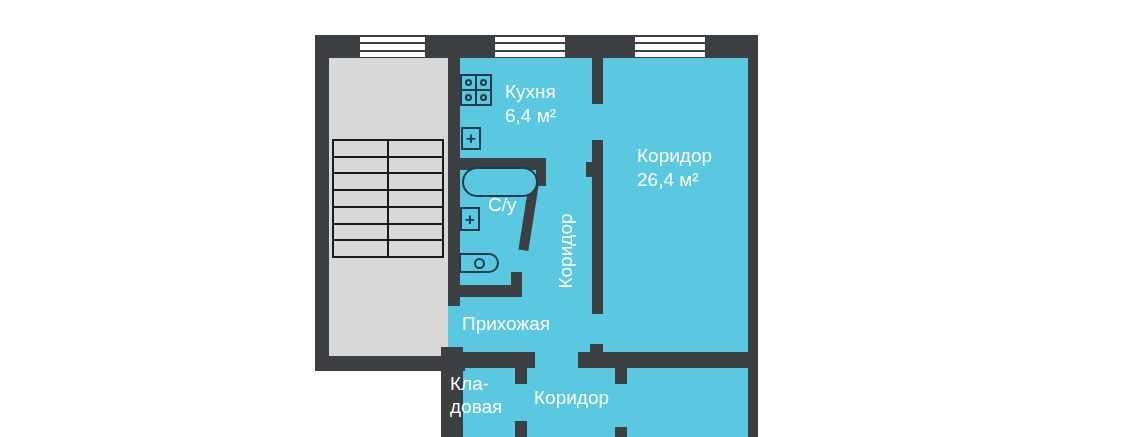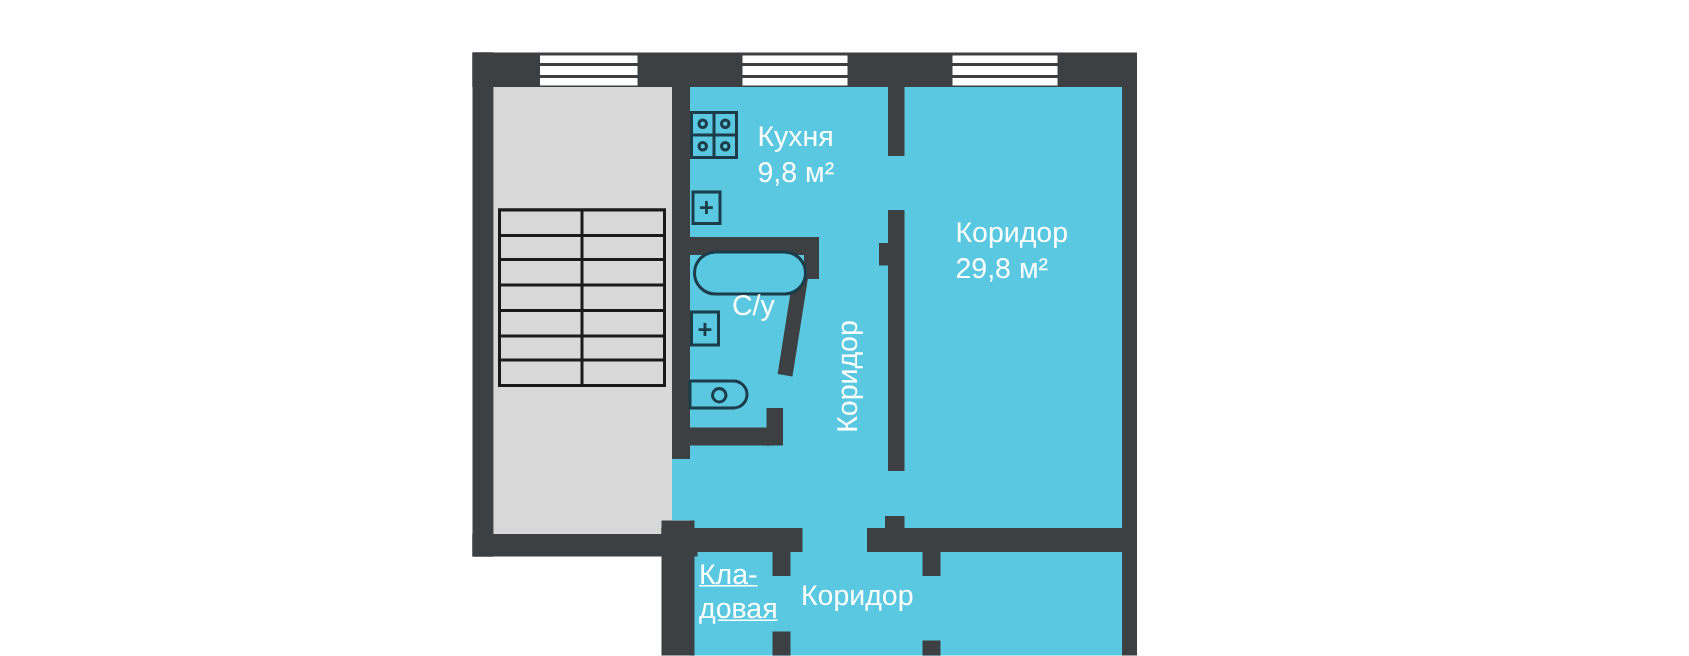--- a/index.html
+++ b/index.html
@@ -120,33 +120,34 @@
     </div>
   <div class="fix sink" style="left:461px;top:127px;"></div>
   <div class="fix tub"></div>
   <div class="fix sink" style="left:460px;top:207px;height:24px;"></div>
   <div class="fix wc">
       <i></i>
     </div>
 
   <div class="lbl" style="left:505px;top:80px;">
     <div>Кухня</div>
-    <div>9,8 м²</div>
+    <div>6,4 м²</div>
   </div>
 
   <div class="lbl" style="left:637px;top:144px;">
     <div>Коридор</div>
-    <div>29,8 м²</div>
+    <div>26,4 м²</div>
   </div>
 
   <div class="lbl" style="left:488px;top:193px;">С/у</div>
 
   <div class="lbl-v" style="left:566px;top:251px;">Коридор</div>
 
+  <div class="lbl" style="left:462px;top:312px;">Прихожая</div>
 
-  <div class="lbl" style="left:466px;top:372px;line-height:23px;text-decoration:underline;">
+  <div class="lbl" style="left:450px;top:372px;line-height:23px;">
     <div>Кла-</div>
     <div>довая</div>
   </div>
 
   <div class="lbl" style="left:534px;top:386px;">Коридор</div>
 
 </div>
 
 </body></html>

